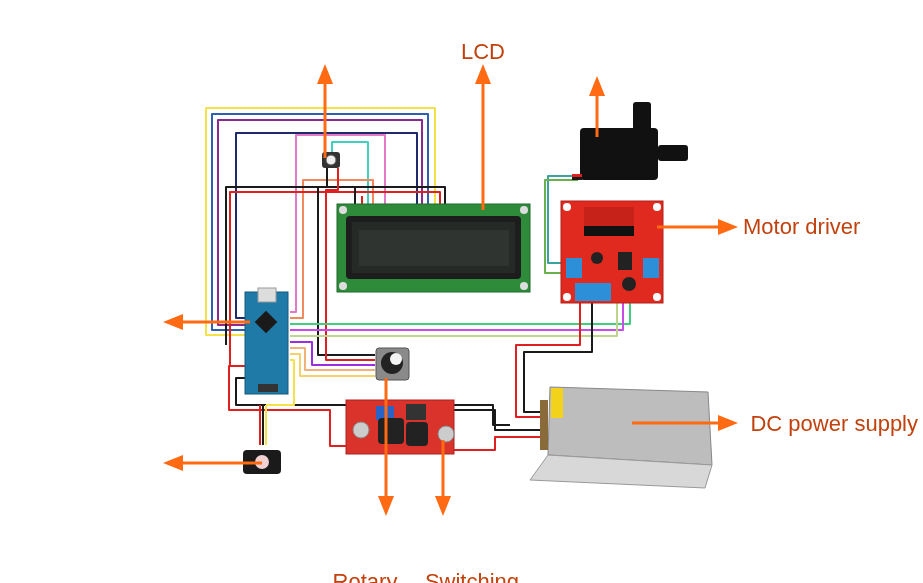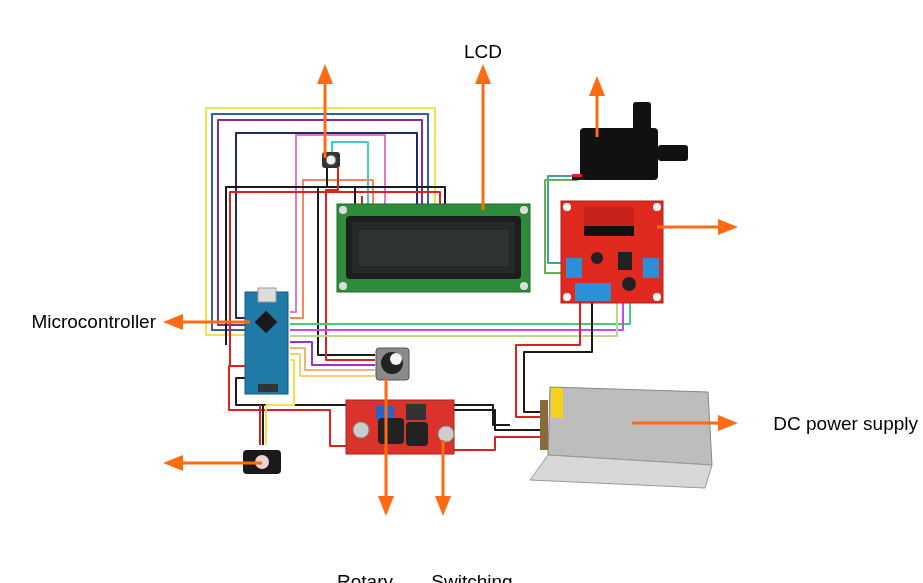--- a/index.html
+++ b/index.html
@@ -1,23 +1,23 @@
 <!DOCTYPE html>
 <html><head>
 <meta charset="utf-8">
 <style>
   html, body { margin: 0; padding: 0; background: #ffffff; }
   #stage { position: relative; width: 923px; height: 583px; overflow: hidden; background: #fff; }
   svg#diagram { position: absolute; left: 0; top: 0; }
   .label {
     position: absolute;
     font-family: "Liberation Sans", sans-serif;
-    font-size: 19px;
+    font-size: 22px;
     line-height: 21px;
-    color: #000000;
+    color: #c2410c;
     white-space: pre;
     text-align: center;
   }
   .label.left { text-align: right; }
   .label.right { text-align: left; }
 </style>
 </head>
 <body>
 
 <div id="stage">
@@ -153,21 +153,21 @@
     <line x1="262" y1="463" x2="180" y2="463" stroke-width="3"></line>
     <polygon points="183,455 183,471 163,463" stroke="none"></polygon>
     <line x1="386" y1="378" x2="386" y2="500" stroke-width="3"></line>
     <polygon points="378,496 394,496 386,516" stroke="none"></polygon>
     <line x1="443" y1="440" x2="443" y2="500" stroke-width="3"></line>
     <polygon points="435,496 451,496 443,516" stroke="none"></polygon>
   </g>
 </svg>
 
 <div class="label" style="left:455px; top:41px; width:56px;">LCD</div>
-<div class="label left" style="left:6px; top:311px; width:150px;">Microcontroller</div>
+<div class="label right" style="left:743px; top:216px; width:140px;">Motor driver</div>
 <div class="label right" style="left:743px; top:413px; width:175px;text-align:right;">DC power supply</div>
 <div class="label" style="left:44px; top:441px; width:112px;">
 </div>
 <div class="label" style="left:320px; top:529px; width:90px;">
   <div>Rotary</div>
   
 </div>
 <div class="label" style="left:422px; top:529px; width:100px;">
   <div>Switching</div>
   

